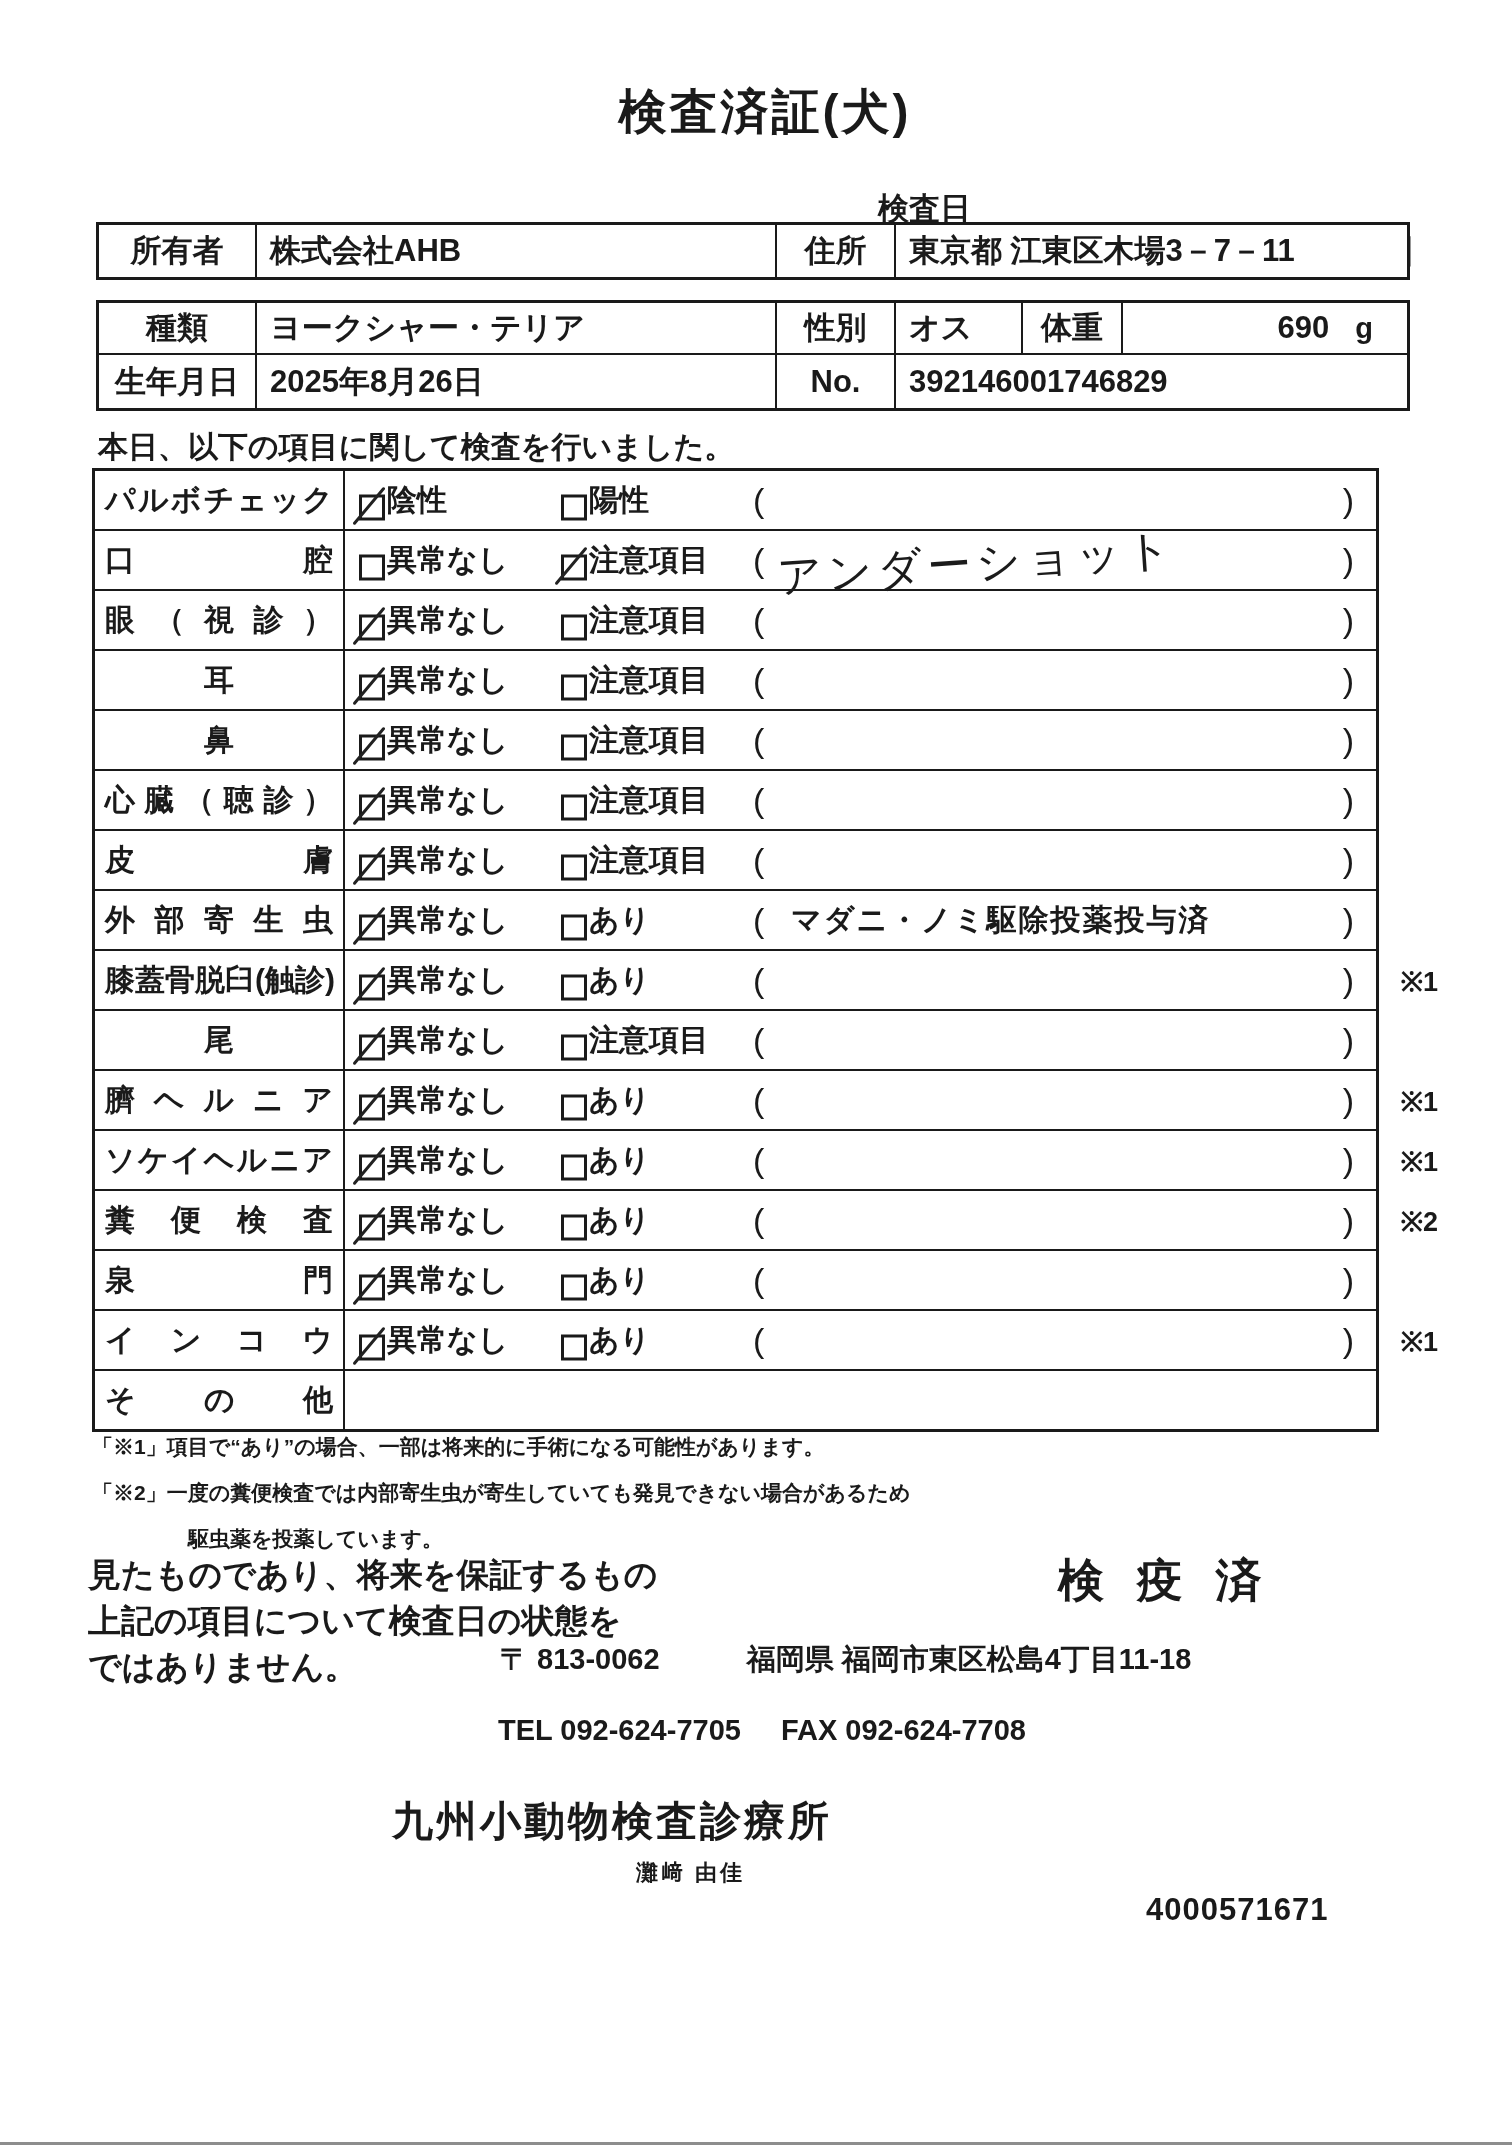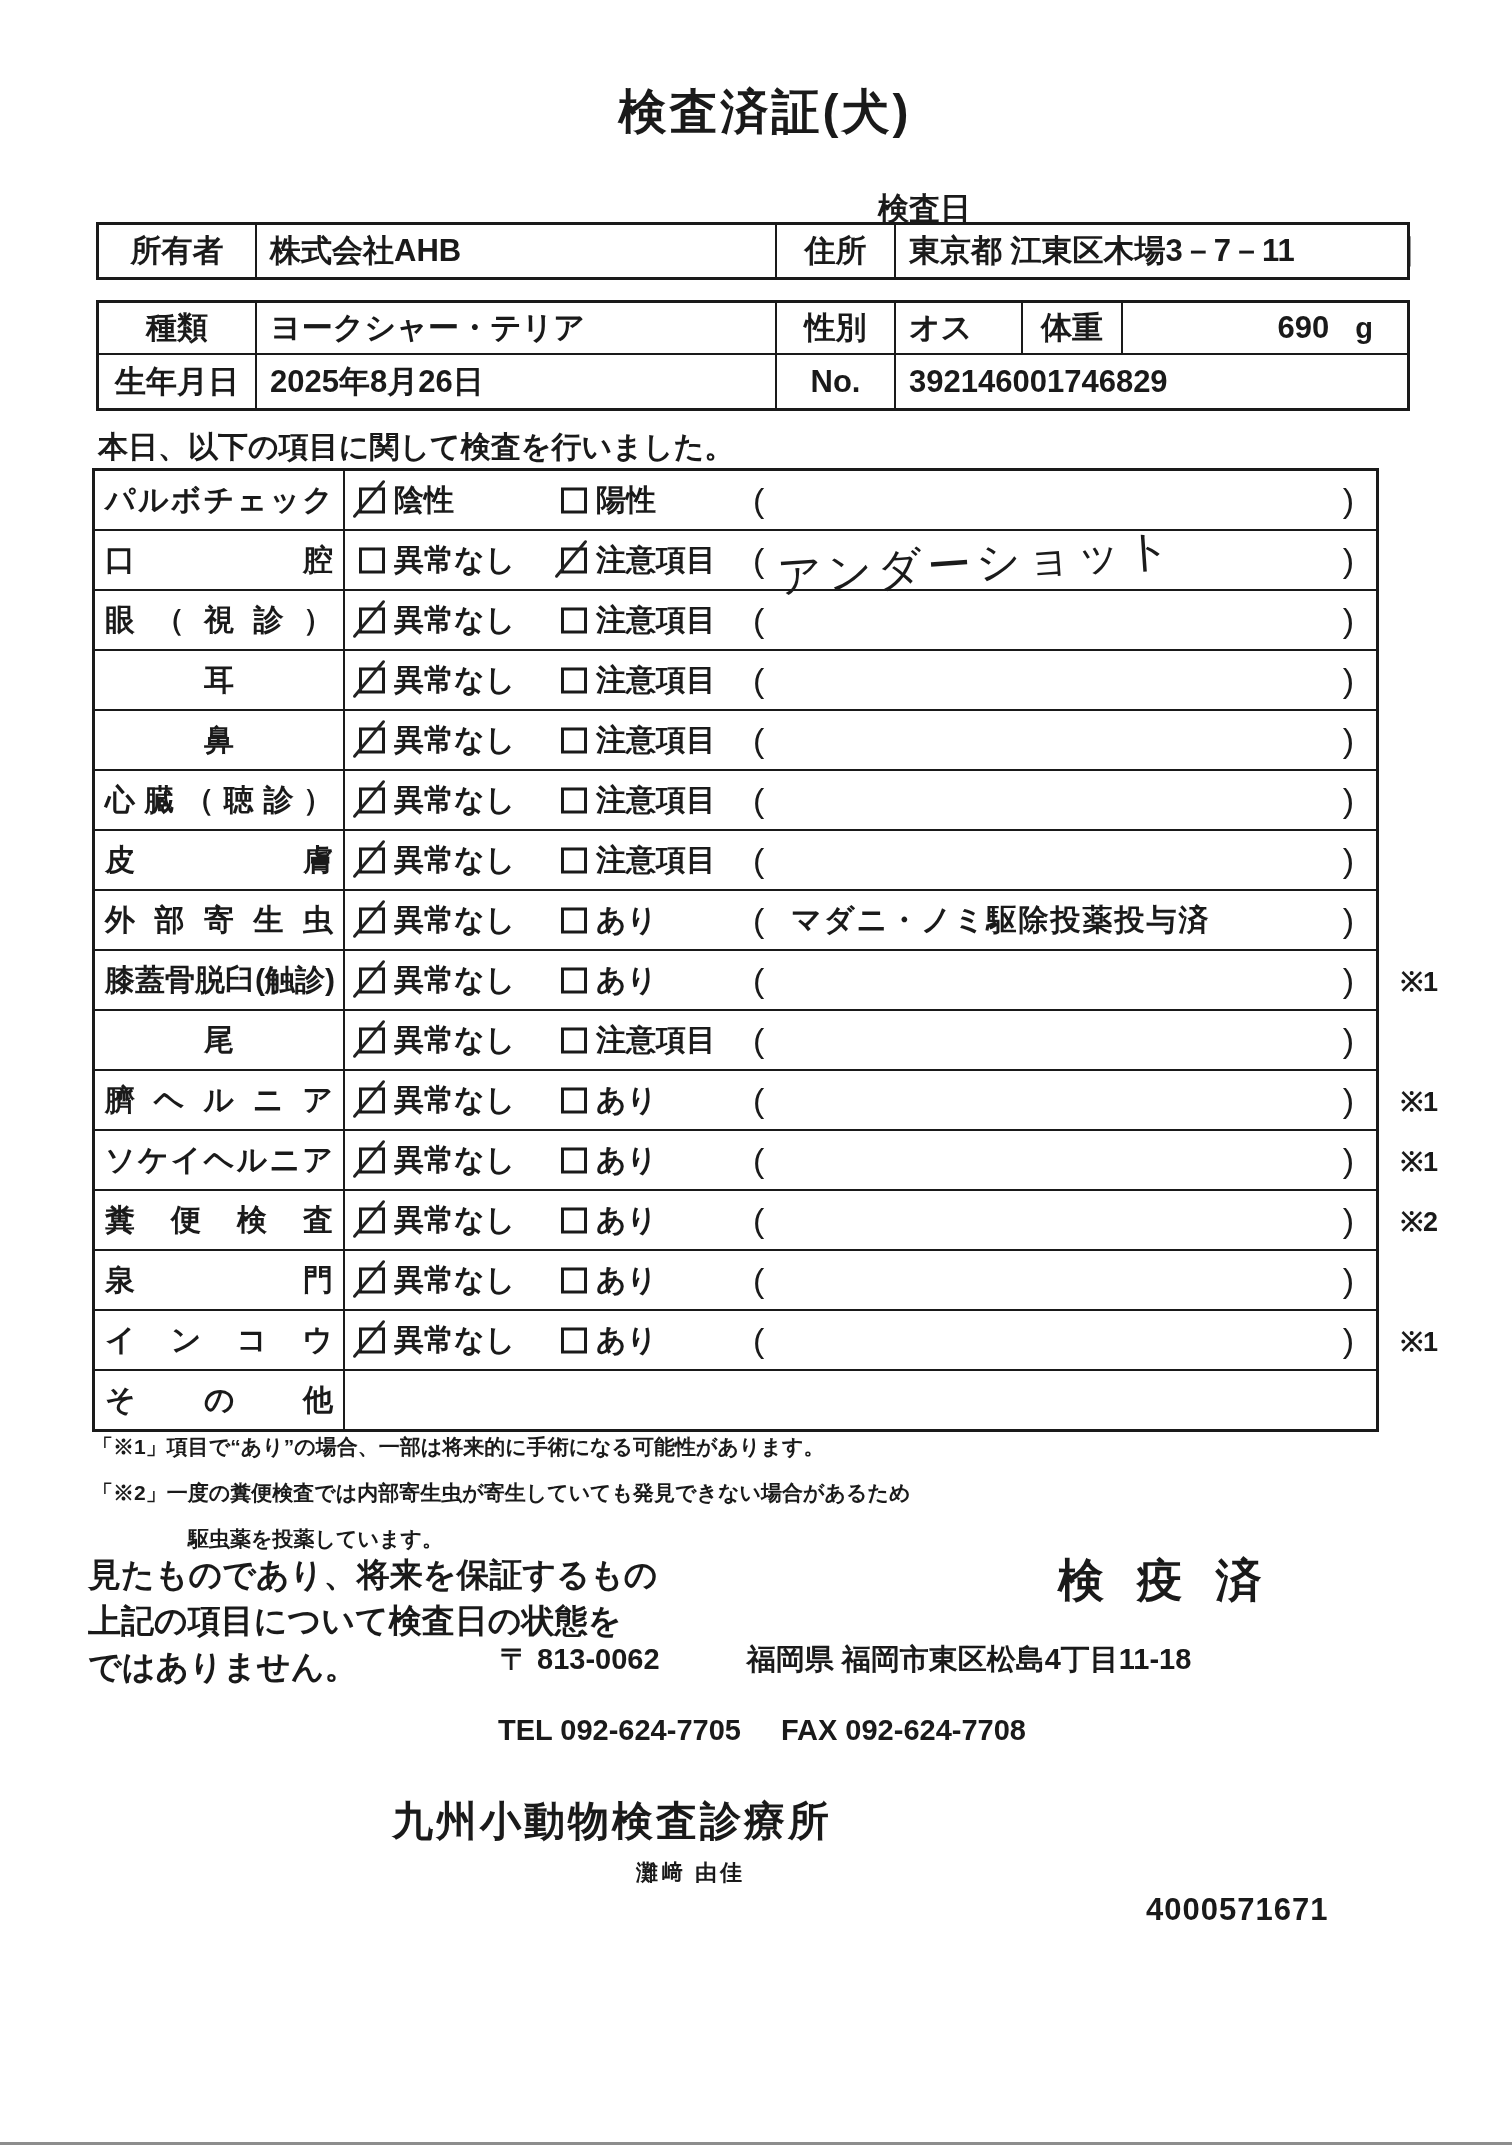--- a/index.html
+++ b/index.html
@@ -34,21 +34,21 @@
   .exam-table{position:absolute;left:92px;top:468px;width:1287px;
     border:3px solid #1a1a1a;box-sizing:border-box;background:#fff;}
   .exam-row{display:flex;height:58px;position:relative;border-top:2px solid #1a1a1a;}
   .exam-row:first-child{border-top:none;}
   .label-cell{flex:0 0 250px;width:250px;border-right:2px solid #1a1a1a;
     display:flex;justify-content:space-between;align-items:center;
     padding:0 10px;font-size:30px;box-sizing:border-box;}
   .label-cell span:only-child{margin:0 auto;}
   .content-cell{flex:1;position:relative;}
   .opt{position:absolute;top:50%;transform:translateY(-50%);
-    display:flex;align-items:center;gap:9px;}
+    display:flex;align-items:flex-end;gap:2px;}
   .opt1{left:14px;}
   .opt2{left:216px;}
   .opt-label{font-size:30px;white-space:nowrap;}
   .checkbox{width:20px;height:20px;border:3px solid #1a1a1a;position:relative;flex:0 0 auto;}
   .checkbox.checked::after{content:"";position:absolute;width:48px;height:3px;
     background:#222;left:-17px;top:7px;transform:rotate(-50deg);border-radius:2px;}
   .paren{position:absolute;top:50%;transform:translateY(-50%);font-size:34px;font-weight:400;}
   .paren.open{left:408px;}
   .paren.close{right:22px;}
   .paren-text{position:absolute;left:446px;top:50%;transform:translateY(-50%);

